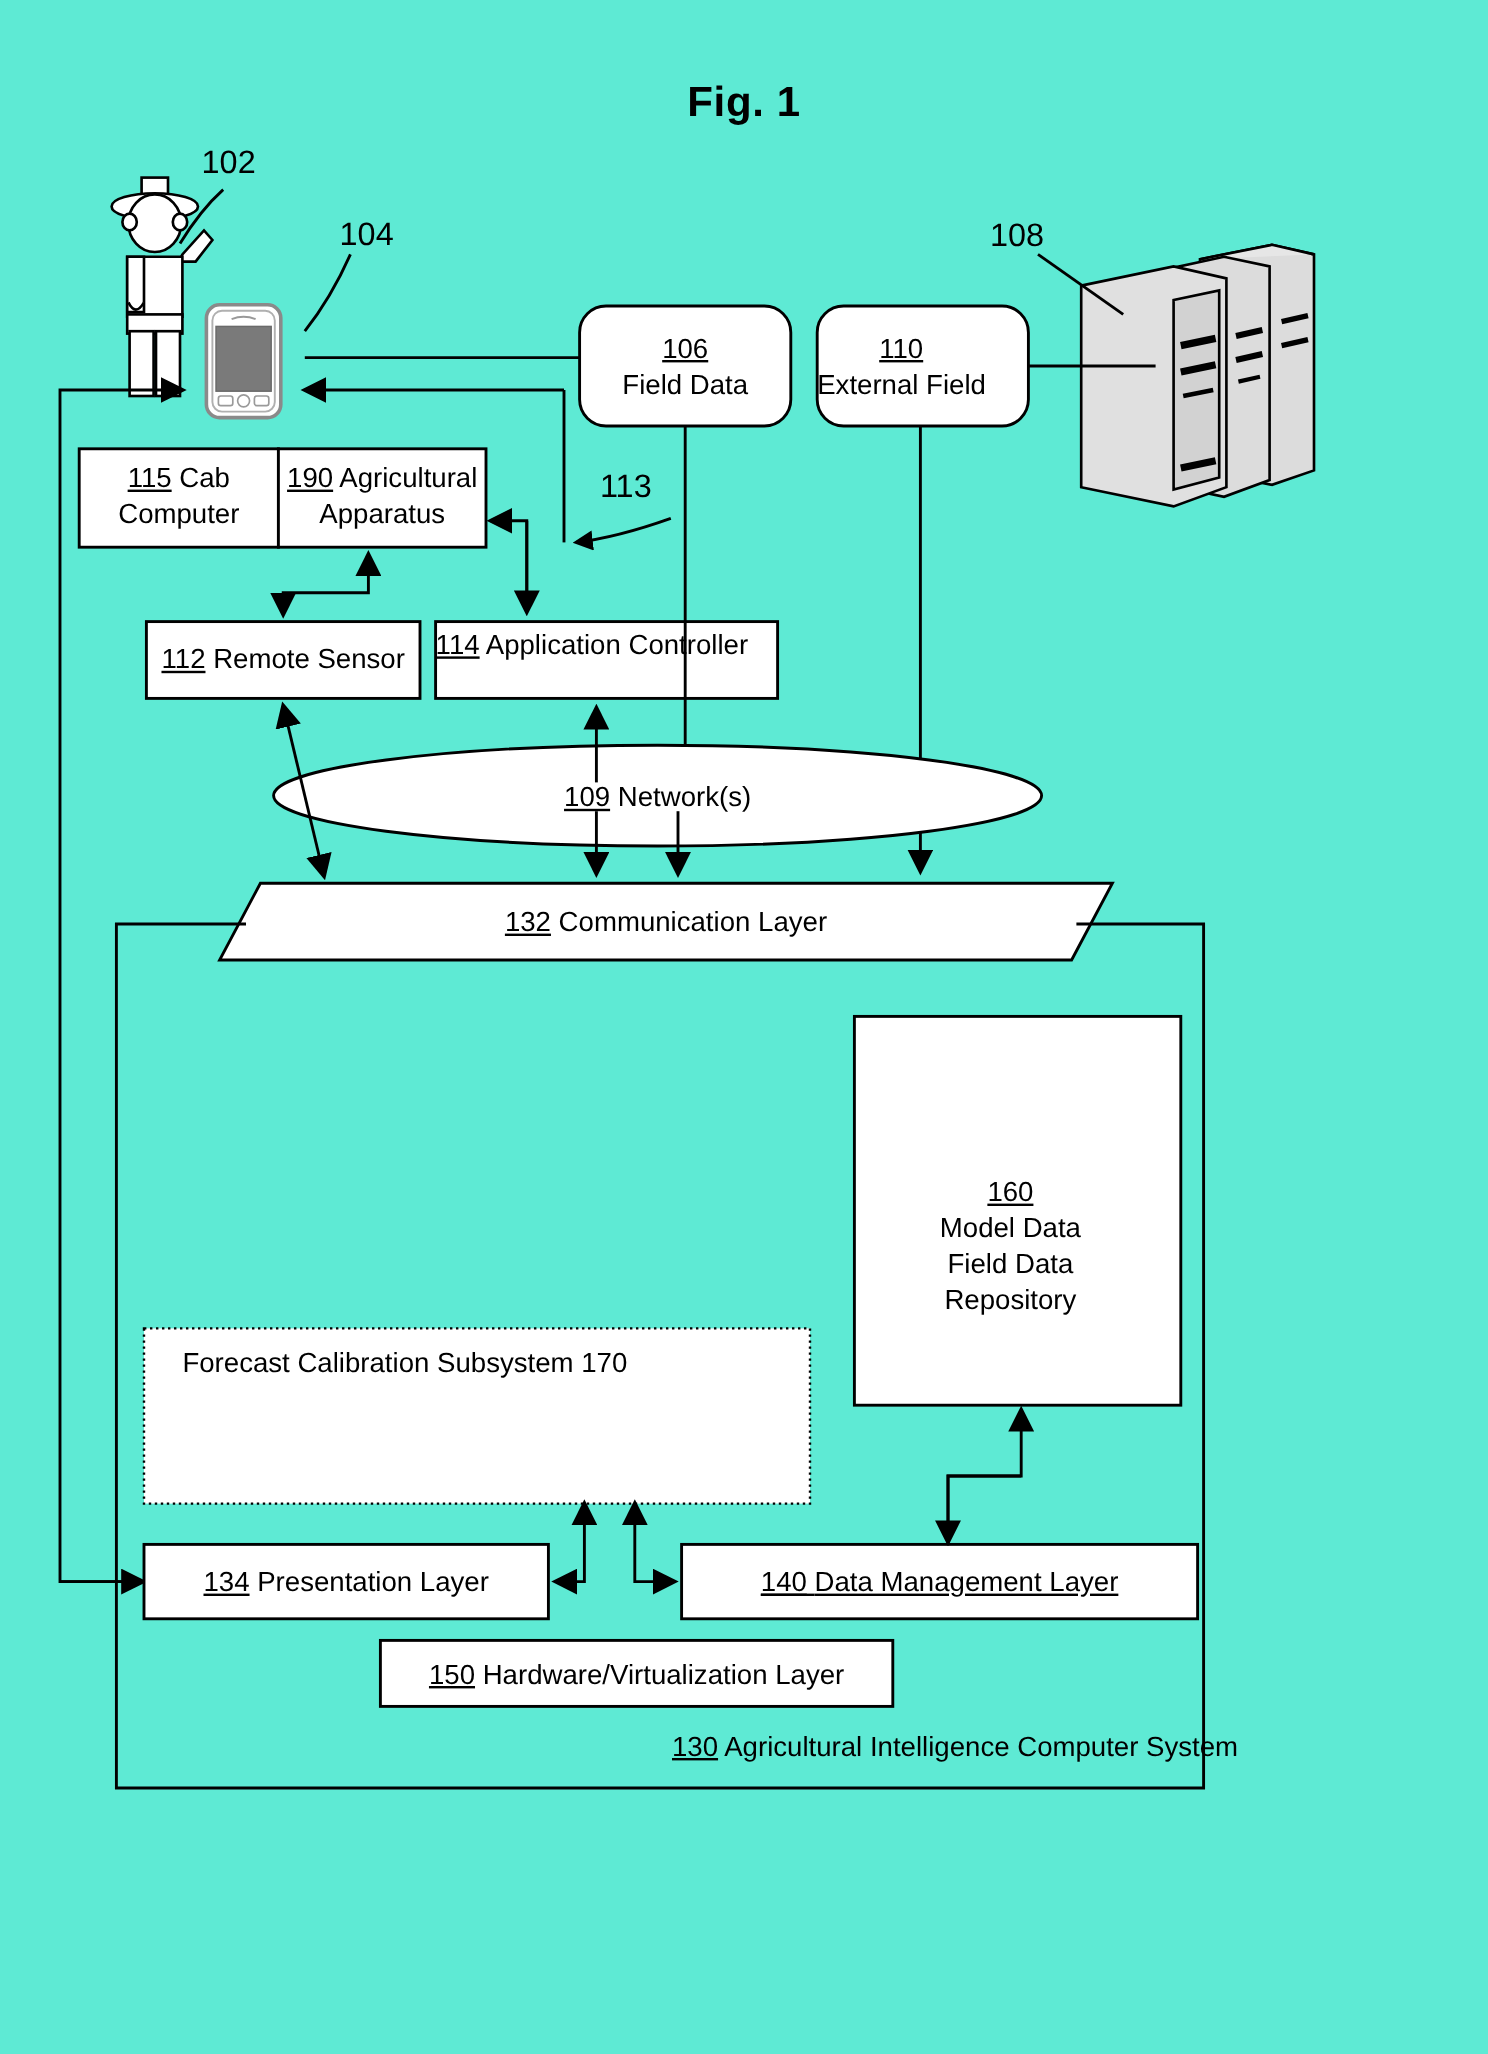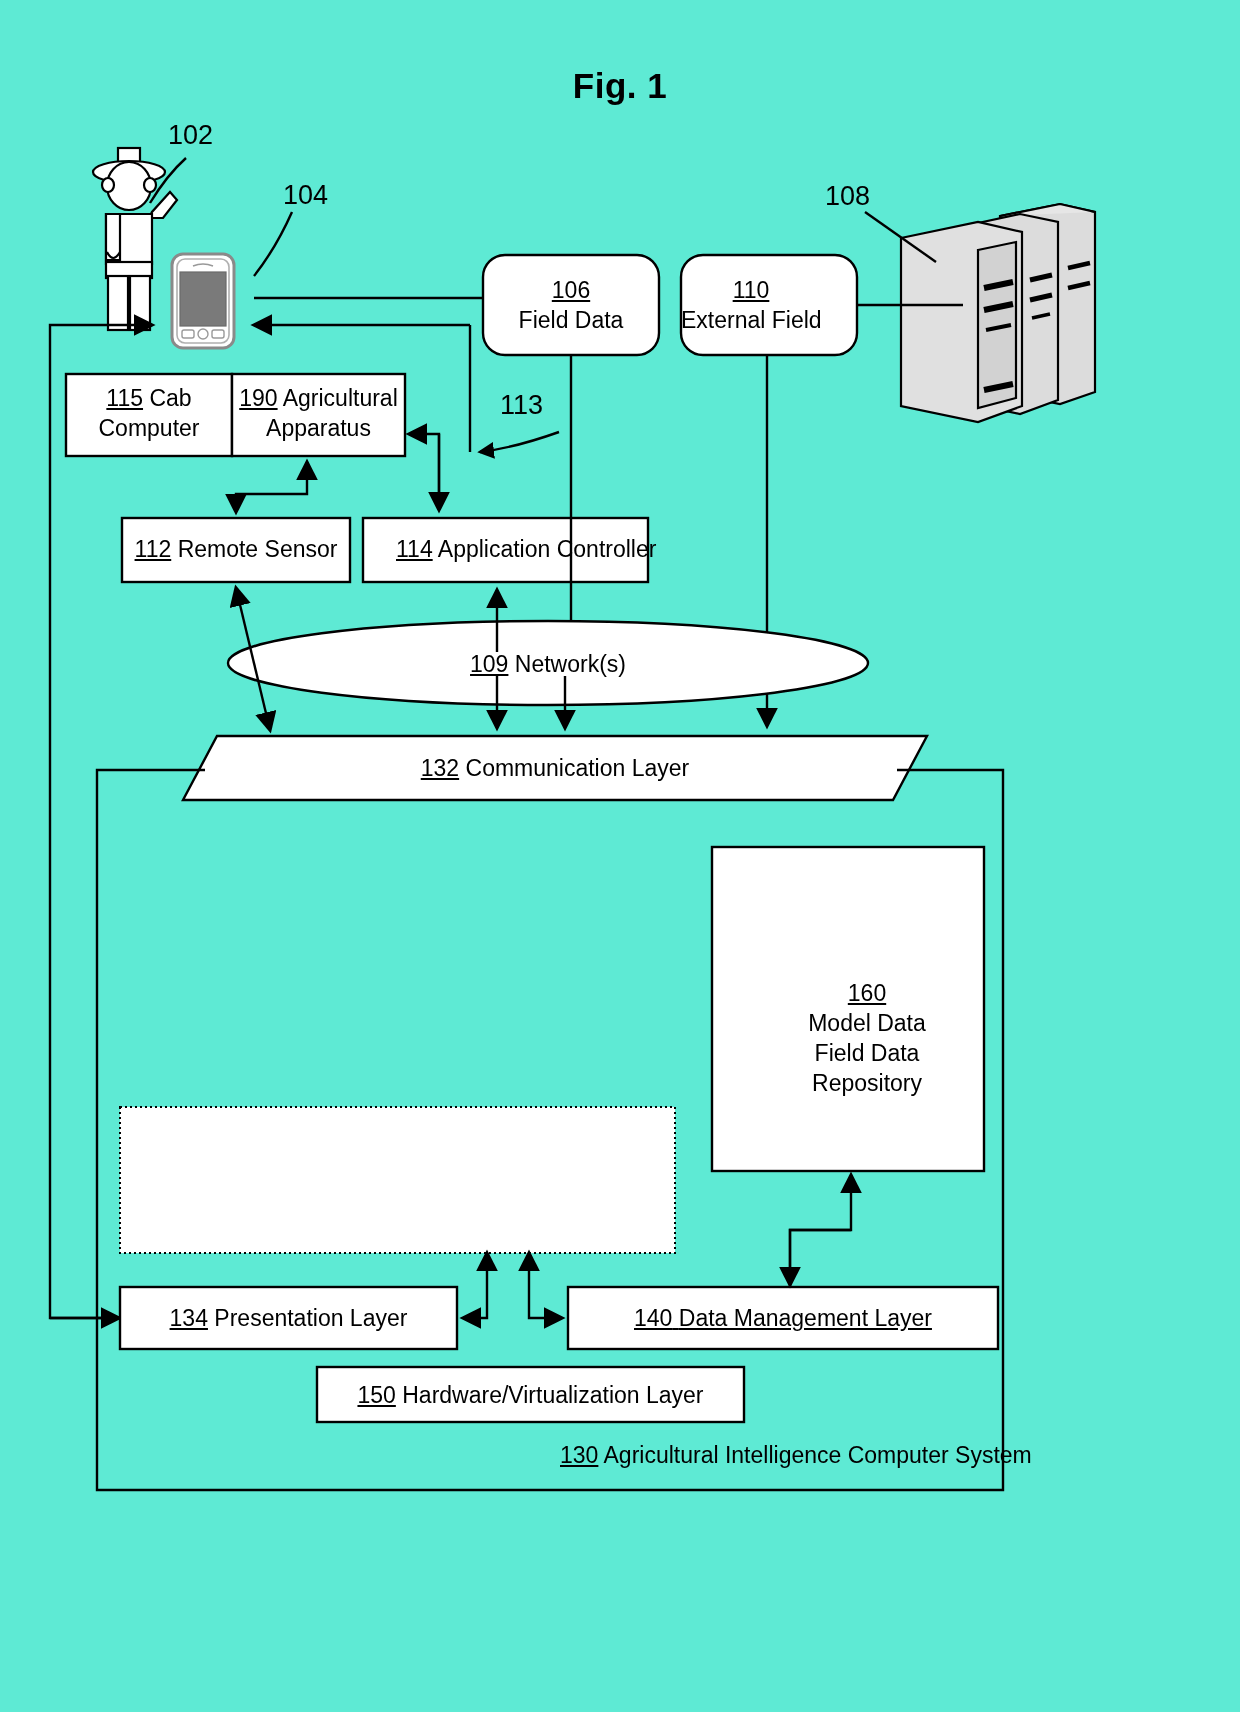--- a/index.html
+++ b/index.html
@@ -233,42 +233,45 @@
     <span class="ref">190</span>
     <span>Agricultural</span><br>
     <span>Apparatus</span>
   </div>
 
   <div class="tnode" style="left:122px; top:534px; width:228px;">
     <span class="ref">112</span>
     <span>Remote Sensor</span>
   </div>
 
-  <div class="tnode" style="left:363px; top:534px; width:243px;padding-left:33px;">
+  <div class="tnode" style="left:363px; top:522px; width:243px;">
     <span class="ref">114</span>
     <span>Application Controller</span>
   </div>
 
   <div class="tnode" style="left:398px; top:649px; width:300px;">
     <span class="ref">109</span>
     <span>Network(s)</span>
   </div>
 
   <div class="tnode" style="left:405px; top:753px; width:300px;">
     <span class="ref">132</span>
     <span>Communication Layer</span>
   </div>
 
-  <div class="tnode" style="left:712px; top:978px; width:260px;padding-left:25px;">
+  <div class="tnode" style="left:712px; top:978px; width:260px;">
     <span class="ref">160</span><br>
     <span>Model Data</span><br>
     <span>Field Data</span><br>
     <span>Repository</span>
   </div>
 
+  <div class="tnode" style="left:152px; top:1120px; width:480px; text-align:left;">
+    <span>Forecast Calibration Subsystem 170</span>
+  </div>
 
   <div class="tnode" style="left:120px; top:1303px; width:337px;">
     <span class="ref">134</span>
     <span>Presentation Layer</span>
   </div>
 
   <div class="tnode" style="left:568px; top:1303px; width:430px;text-decoration:underline;">
     <span class="ref">140</span>
     <span>Data Management Layer</span>
   </div>

